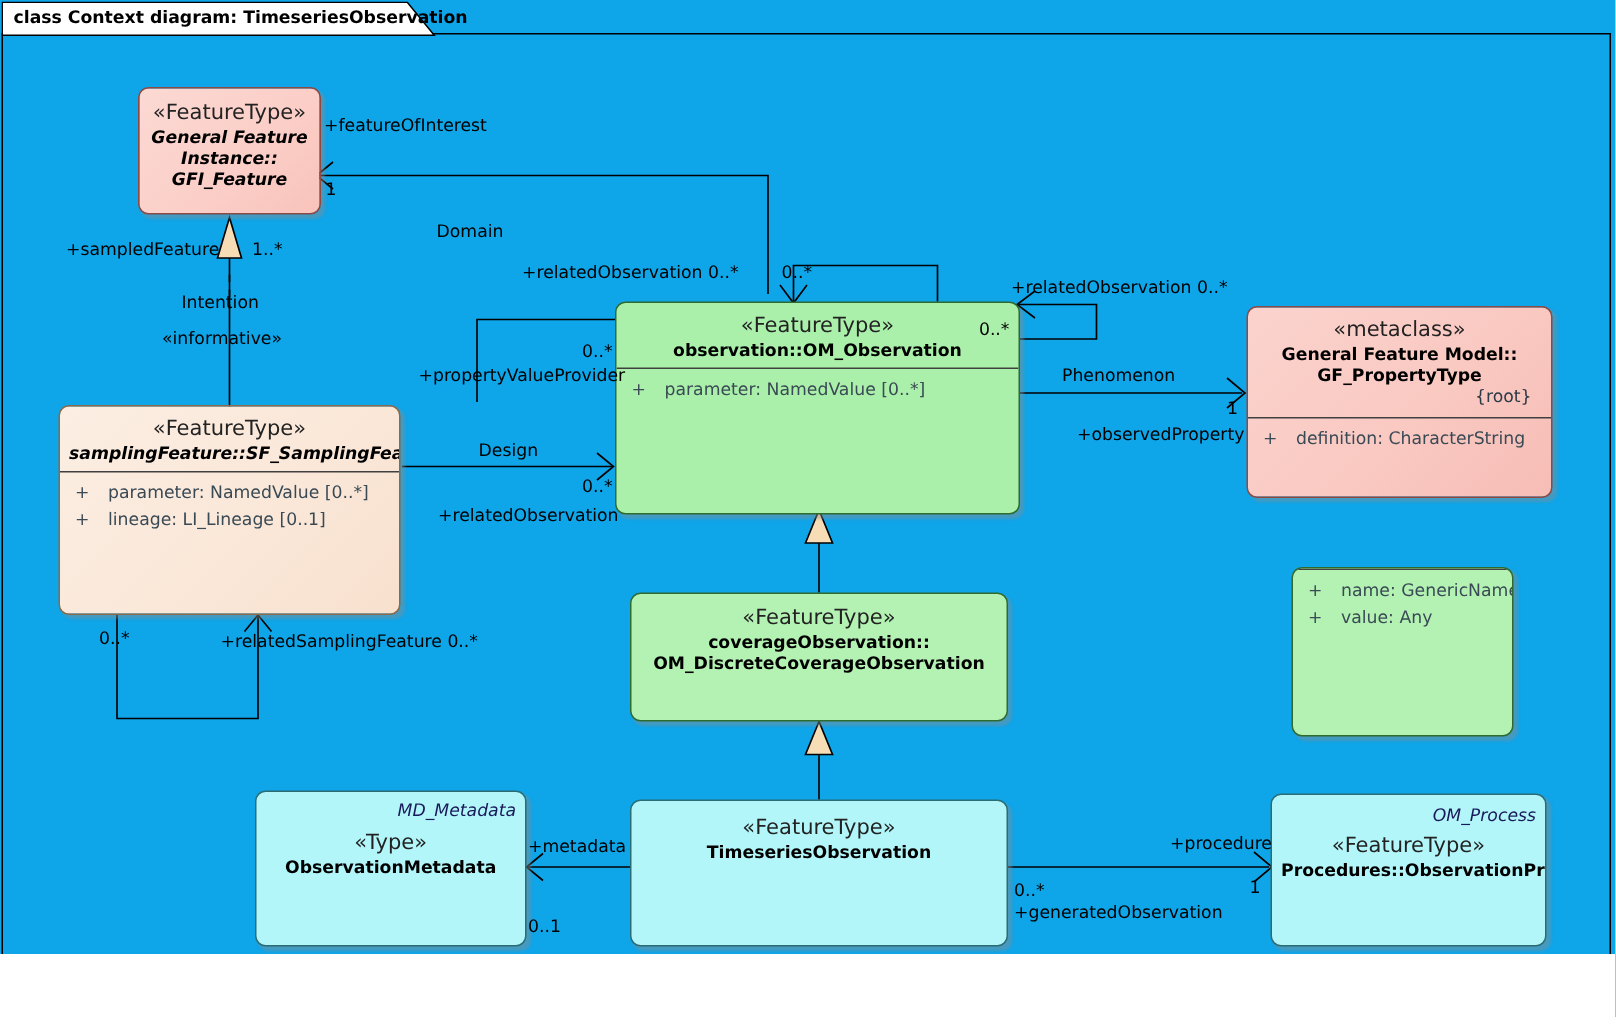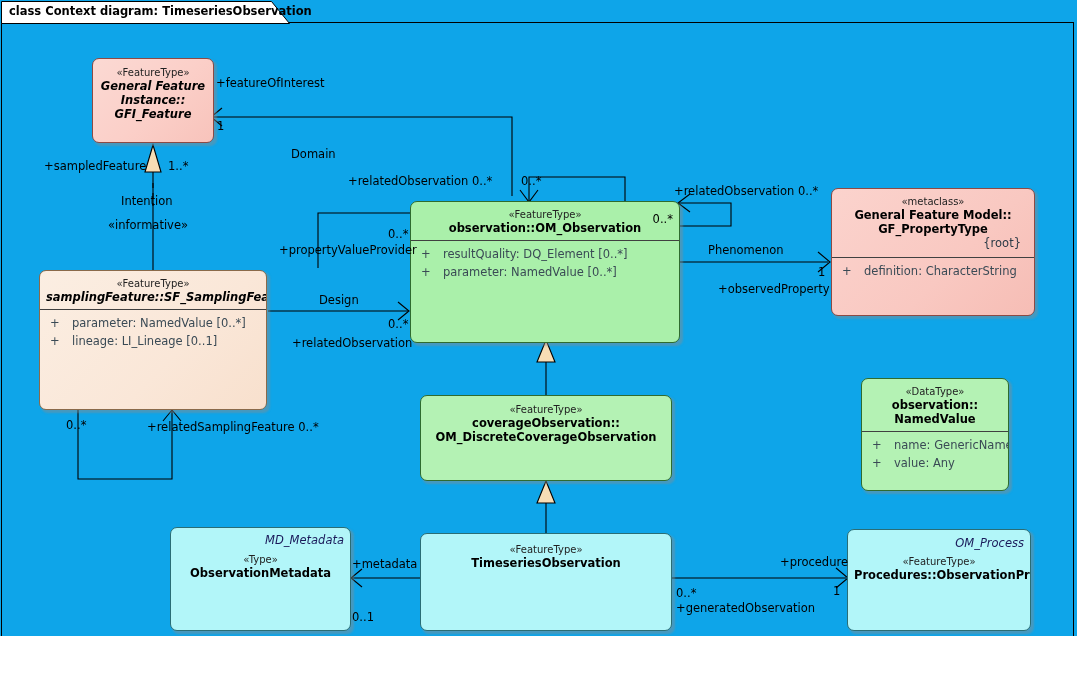--- a/index.html
+++ b/index.html
@@ -51,21 +51,21 @@
     box-shadow: 2.5px 2.5px 2px rgba(140,140,140,0.45);
     overflow: hidden;
   }
   .node .hdr {
     text-align: center;
     padding: 5px 6px 5px 6px;
     line-height: 1.22;
     position: relative;
   }
   .node .stereo {
-    font-size: 10px;
+    font-size: 14px;
     color: #222;
   }
   .node .nm {
     font-size: 11.5px;
     font-weight: bold;
     color: #000;
   }
   .node .nm.ital { font-style: italic; }
   .node .attrs {
     border-top: 1px solid #404040;
@@ -226,51 +226,45 @@
     </div>
   </div>
 
   <div class="node green" style="left:410px; top:201px; width:270px; height:142px;">
     <div class="hdr" style="padding-top:7px;">
       <div class="stereo">«FeatureType»</div>
       <div class="nm">observation::OM_Observation</div>
       <div class="mult-in-box" style="right:6px; top:10px;">0..*</div>
     </div>
     <div class="attrs" style="height:92px;">
-      <div class="attr"><span class="plus">+</span><span>resultQuality: DQ_Element [0..*]</span></div>
       <div class="attr"><span class="plus">+</span><span>parameter: NamedValue [0..*]</span></div>
     </div>
   </div>
 
-  <div class="node pink2" style="left:831px; top:188px; width:204px; height:128px;">
+  <div class="node pink2" style="left:831px; top:204px; width:204px; height:128px;">
     <div class="hdr" style="padding-top:7px;">
       <div class="stereo">«metaclass»</div>
       <div class="nm">General Feature Model::</div>
       <div class="nm">GF_PropertyType</div>
       <div class="root-label">{root}</div>
     </div>
     <div class="attrs" style="height:44px;">
       <div class="attr"><span class="plus">+</span><span>definition: CharacterString</span></div>
     </div>
   </div>
 
   <div class="node green2" style="left:420px; top:395px; width:252px; height:86px;">
     <div class="hdr" style="padding-top:8px;">
       <div class="stereo">«FeatureType»</div>
       <div class="nm">coverageObservation::</div>
       <div class="nm">OM_DiscreteCoverageObservation</div>
     </div>
   </div>
 
   <div class="node green2" style="left:861px; top:378px; width:148px; height:113px;">
-    <div class="hdr" style="padding-top:7px;">
-      <div class="stereo">«DataType»</div>
-      <div class="nm">observation::</div>
-      <div class="nm">NamedValue</div>
-    </div>
     <div class="attrs" style="height:45px;">
       <div class="attr"><span class="plus">+</span><span>name: GenericName</span></div>
       <div class="attr"><span class="plus">+</span><span>value: Any</span></div>
     </div>
   </div>
 
   <div class="node cyan" style="left:170px; top:527px; width:181px; height:104px;">
     <div class="corner-label" style="top:5px;">MD_Metadata</div>
     <div class="hdr" style="padding-top:26px;">
       <div class="stereo">«Type»</div>

